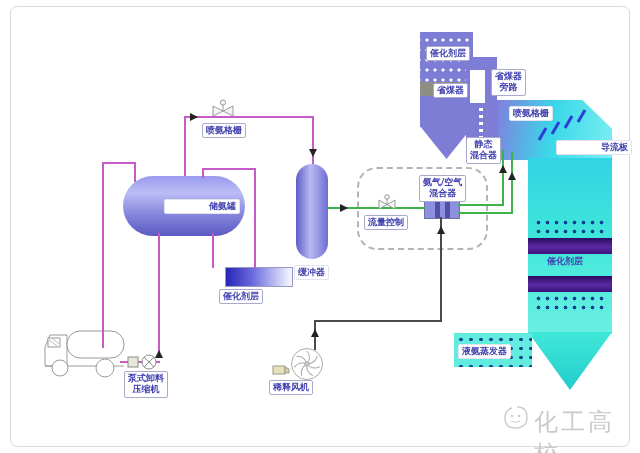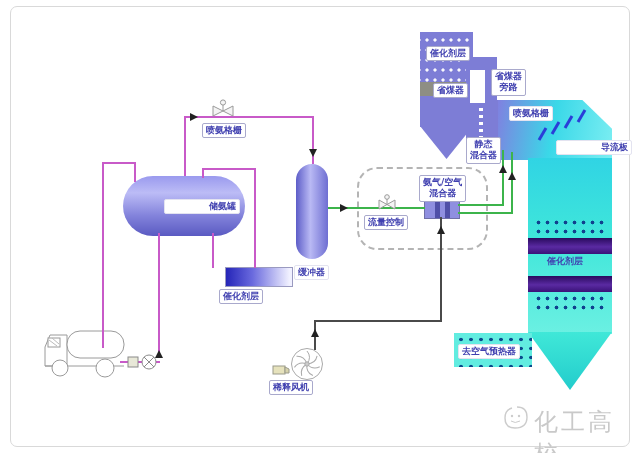--- a/index.html
+++ b/index.html
@@ -90,20 +90,22 @@
     <path d="M7 40 L86 40" stroke="#9a9a9a"></path>
     <circle cx="22" cy="42" r="8" fill="#fff" stroke="#9a9a9a"></circle>
     <circle cx="67" cy="42" r="9" fill="#fff" stroke="#9a9a9a"></circle>
   </svg>
 
   <svg class="abs" style="left:126px;top:350px;z-index:5;" width="36" height="22" viewBox="0 0 36 22">
     <rect x="2" y="7" width="10" height="10" fill="#e8e8d8" stroke="#8a8a8a"></rect>
     <circle cx="23" cy="12" r="7" fill="#fff" stroke="#8a8a8a"></circle>
     <path d="M18 7 L28 17 M28 7 L18 17" stroke="#8a8a8a"></path>
   </svg>
+  <div class="chip" style="left:124px;top:371px;">泵式卸料
+压缩机</div>
 
   <div class="vessel buffer" style="left:296px;top:164px;width:32px;height:95px;"></div>
   <div class="chip noborder" style="left:294px;top:265px;">缓冲器</div>
 
   <div class="dashbox" style="left:357px;top:167px;width:127px;height:79px;"></div>
 
   <div class="hline grn" style="left:328px;top:207px;width:97px;"></div>
   <div class="arr right" style="left:340px;top:204px;"></div>
 
   <svg class="abs" style="left:377px;top:194px;z-index:6;" width="20" height="16" viewBox="0 0 20 16">
@@ -183,21 +185,21 @@
   <div class="vessel cat" style="left:528px;top:238px;width:84px;height:16px;z-index:4;"></div>
   <div class="chip noborder" style="left:543px;top:254px;background:transparent;border-color:transparent;">催化剂层</div>
   <div class="vessel cat" style="left:528px;top:276px;width:84px;height:16px;z-index:4;"></div>
   <div class="abs cyandots" style="left:534px;top:294px;width:72px;height:17px;z-index:4;"></div>
   <div class="vessel" style="left:528px;top:332px;width:84px;height:58px;
        clip-path:polygon(0 0,100% 0,50% 100%);
        background:linear-gradient(180deg,#40e8d8 0%,#22cccc 100%);"></div>
 
   <div class="vessel outletdots" style="left:454px;top:333px;width:78px;height:34px;
        background-color:#62ece0;z-index:3;"></div>
-  <div class="chip noborder" style="left:458px;top:344px;">去空气预热器</div>
+  <div class="chip noborder" style="left:458px;top:344px;">液氨蒸发器</div>
 
   <svg class="abs" style="left:502px;top:404px;z-index:6;" width="28" height="28" viewBox="0 0 28 28">
     <path d="M15 3 Q25 3 25 13 Q25 24 13 24 Q3 24 3 14 Q3 6 10 4" fill="none" stroke="#cccccc" stroke-width="1.4"></path>
     <circle cx="10" cy="12" r="1.2" fill="#cccccc"></circle>
     <circle cx="17" cy="12" r="1.2" fill="#cccccc"></circle>
     <path d="M9 17 Q13 20 18 17" fill="none" stroke="#cccccc"></path>
   </svg>
   <span class="wmtext" style="left:534px;top:406px;">化工高校</span>
 </div>
 

